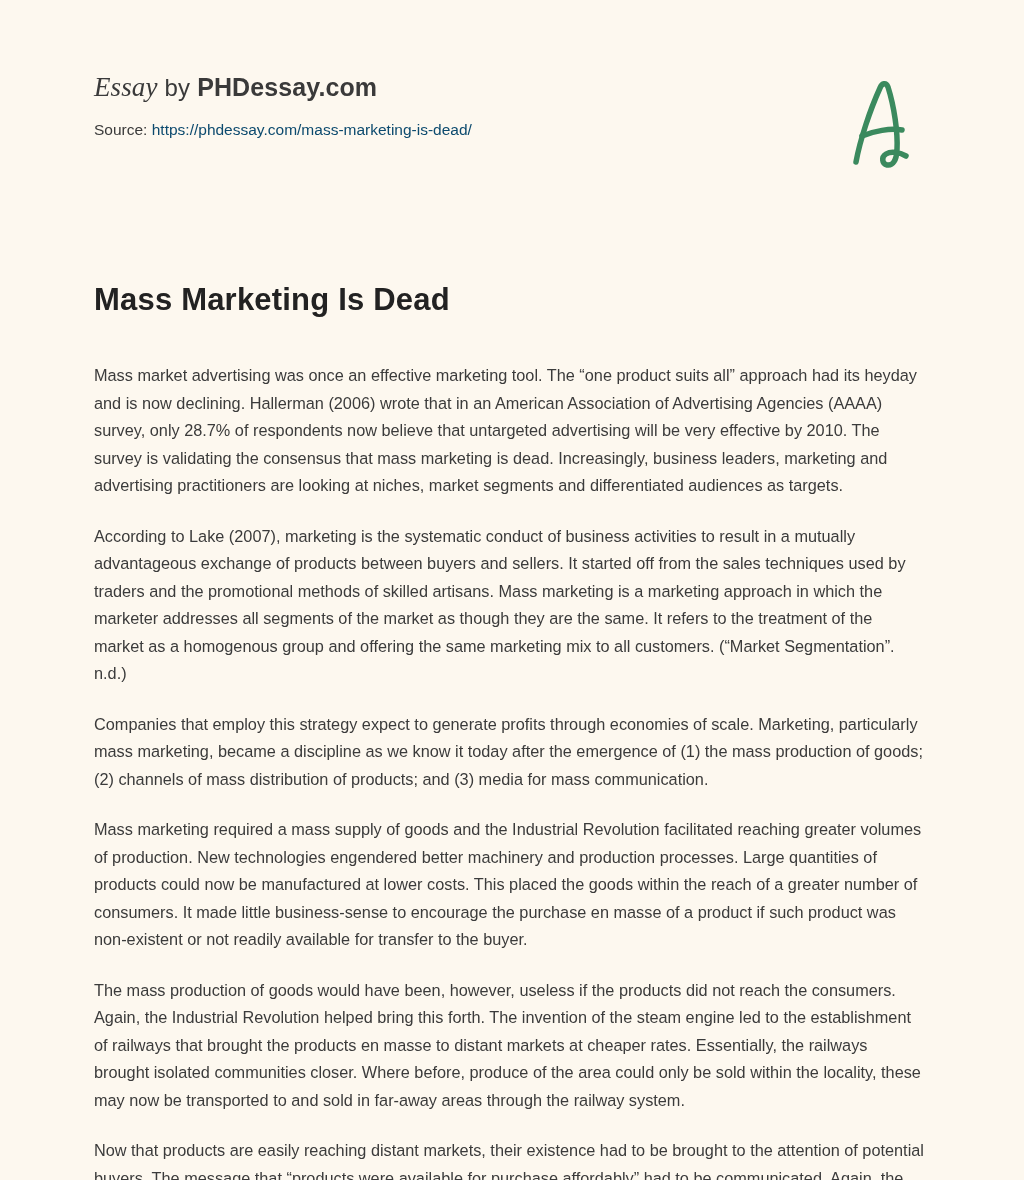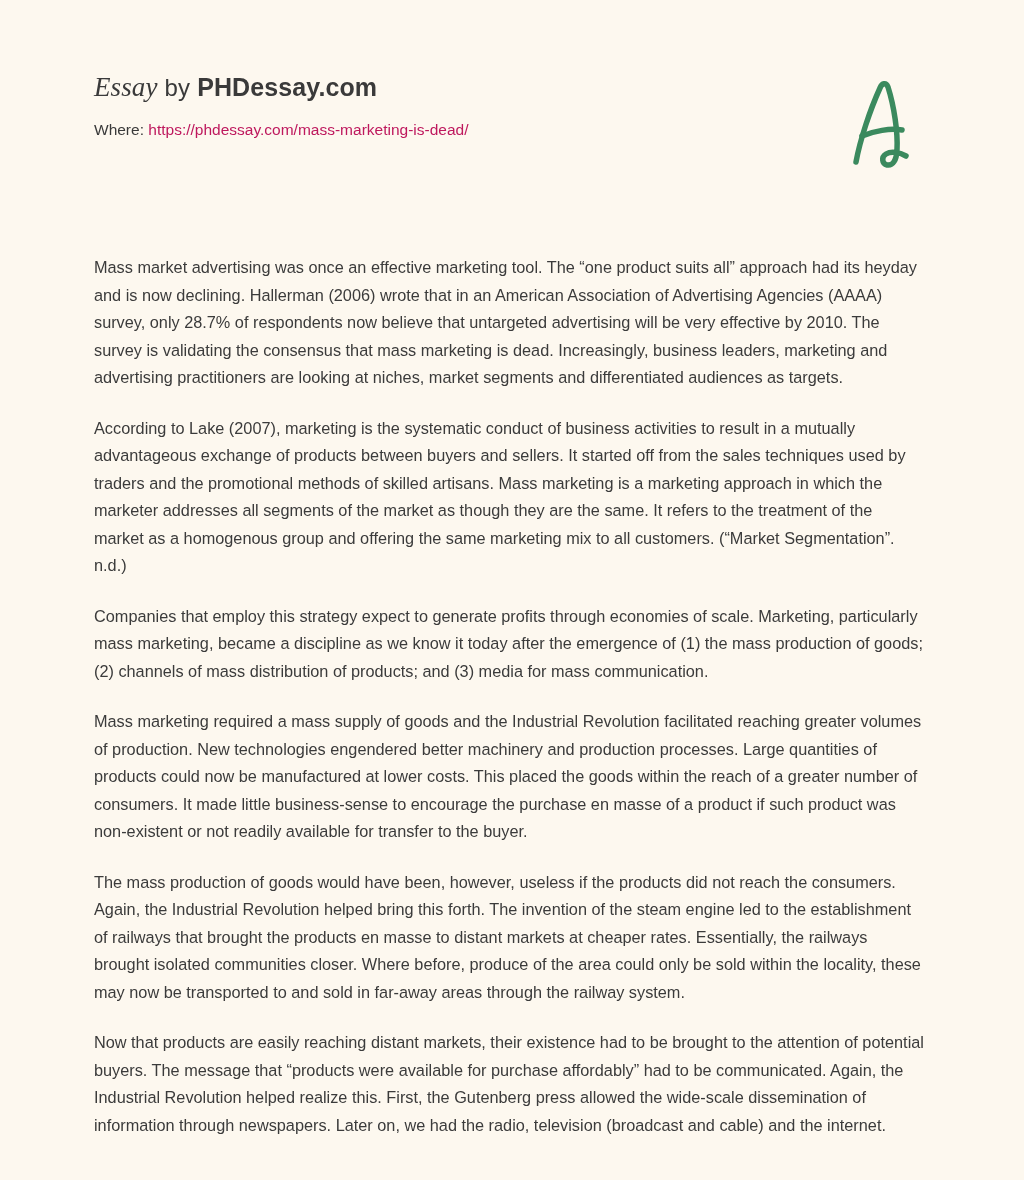--- a/index.html
+++ b/index.html
@@ -47,21 +47,21 @@
   }
   .source-line {
     margin-top: 18px;
     font-size: 15.5px;
     color: #3a3a3a;
   }
   .source-label {
     color: #3a3a3a;
   }
   .source-url {
-    color: #be185d;
+    color: #0c4a6e;
     text-decoration: none;
   }
   .logo {
     position: absolute;
     right: 12px;
     top: 10px;
     width: 120px;
     height: 105px;
   }
   h1.title {
@@ -90,30 +90,31 @@
 
 <div class="page">
 
   <div class="header">
     <div class="brand-line">
       <span class="brand-essay">Essay</span>
       <span class="brand-by">by</span>
       <span class="brand-site">PHDessay.com</span>
     </div>
     <div class="source-line">
-      <span class="source-label">Where:</span>
+      <span class="source-label">Source:</span>
       <a class="source-url" href="#">https://phdessay.com/mass-marketing-is-dead/</a>
     </div>
 
     <svg class="logo" viewBox="0 0 120 105" aria-hidden="true">
       <path d="M58 92 C 62 70, 72 40, 82 18 C 84 13, 88 12, 90 17 C 96 36, 100 62, 99 80 C 98.5 90, 95 96, 89 95 C 84 94, 83 87, 88 84 C 93 81, 101 82, 108 86" fill="none" stroke="#3b8a5e" stroke-width="5.5" stroke-linecap="round" stroke-linejoin="round"></path>
       <path d="M64 66 C 76 61, 92 58, 104 60" fill="none" stroke="#3b8a5e" stroke-width="5.5" stroke-linecap="round"></path>
     </svg>
   </div>
 
+  <h1 class="title">Mass Marketing Is Dead</h1>
 
   <div class="body-copy">
     <p>Mass market advertising was once an effective marketing tool. The “one product suits all” approach had its heyday and is now declining. Hallerman (2006) wrote that in an American Association of Advertising Agencies (AAAA) survey, only 28.7% of respondents now believe that untargeted advertising will be very effective by 2010. The survey is validating the consensus that mass marketing is dead. Increasingly, business leaders, marketing and advertising practitioners are looking at niches, market segments and differentiated audiences as targets.</p>
     <p>According to Lake (2007), marketing is the systematic conduct of business activities to result in a mutually advantageous exchange of products between buyers and sellers. It started off from the sales techniques used by traders and the promotional methods of skilled artisans. Mass marketing is a marketing approach in which the marketer addresses all segments of the market as though they are the same. It refers to the treatment of the market as a homogenous group and offering the same marketing mix to all customers. (“Market Segmentation”. n.d.)</p>
     <p>Companies that employ this strategy expect to generate profits through economies of scale. Marketing, particularly mass marketing, became a discipline as we know it today after the emergence of (1) the mass production of goods; (2) channels of mass distribution of products; and (3) media for mass communication.</p>
     <p>Mass marketing required a mass supply of goods and the Industrial Revolution facilitated reaching greater volumes of production. New technologies engendered better machinery and production processes. Large quantities of products could now be manufactured at lower costs. This placed the goods within the reach of a greater number of consumers. It made little business-sense to encourage the purchase en masse of a product if such product was non-existent or not readily available for transfer to the buyer.</p>
     <p>The mass production of goods would have been, however, useless if the products did not reach the consumers. Again, the Industrial Revolution helped bring this forth. The invention of the steam engine led to the establishment of railways that brought the products en masse to distant markets at cheaper rates. Essentially, the railways brought isolated communities closer. Where before, produce of the area could only be sold within the locality, these may now be transported to and sold in far-away areas through the railway system.</p>
     <p>Now that products are easily reaching distant markets, their existence had to be brought to the attention of potential buyers. The message that “products were available for purchase affordably” had to be communicated. Again, the Industrial Revolution helped realize this. First, the Gutenberg press allowed the wide-scale dissemination of information through newspapers. Later on, we had the radio, television (broadcast and cable) and the internet.</p>
 
   </div>

